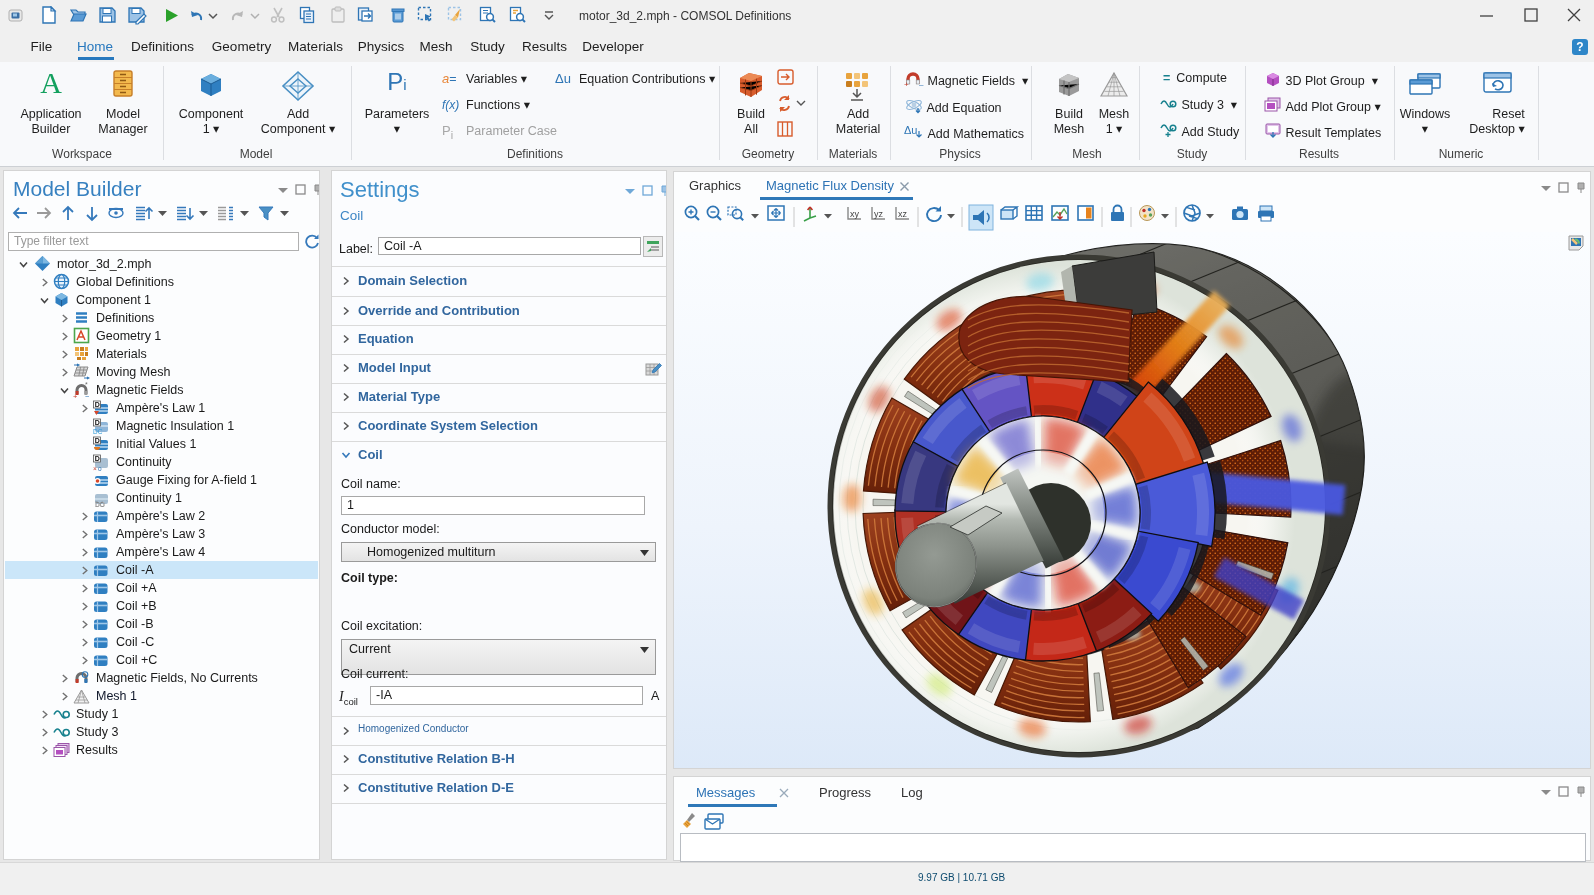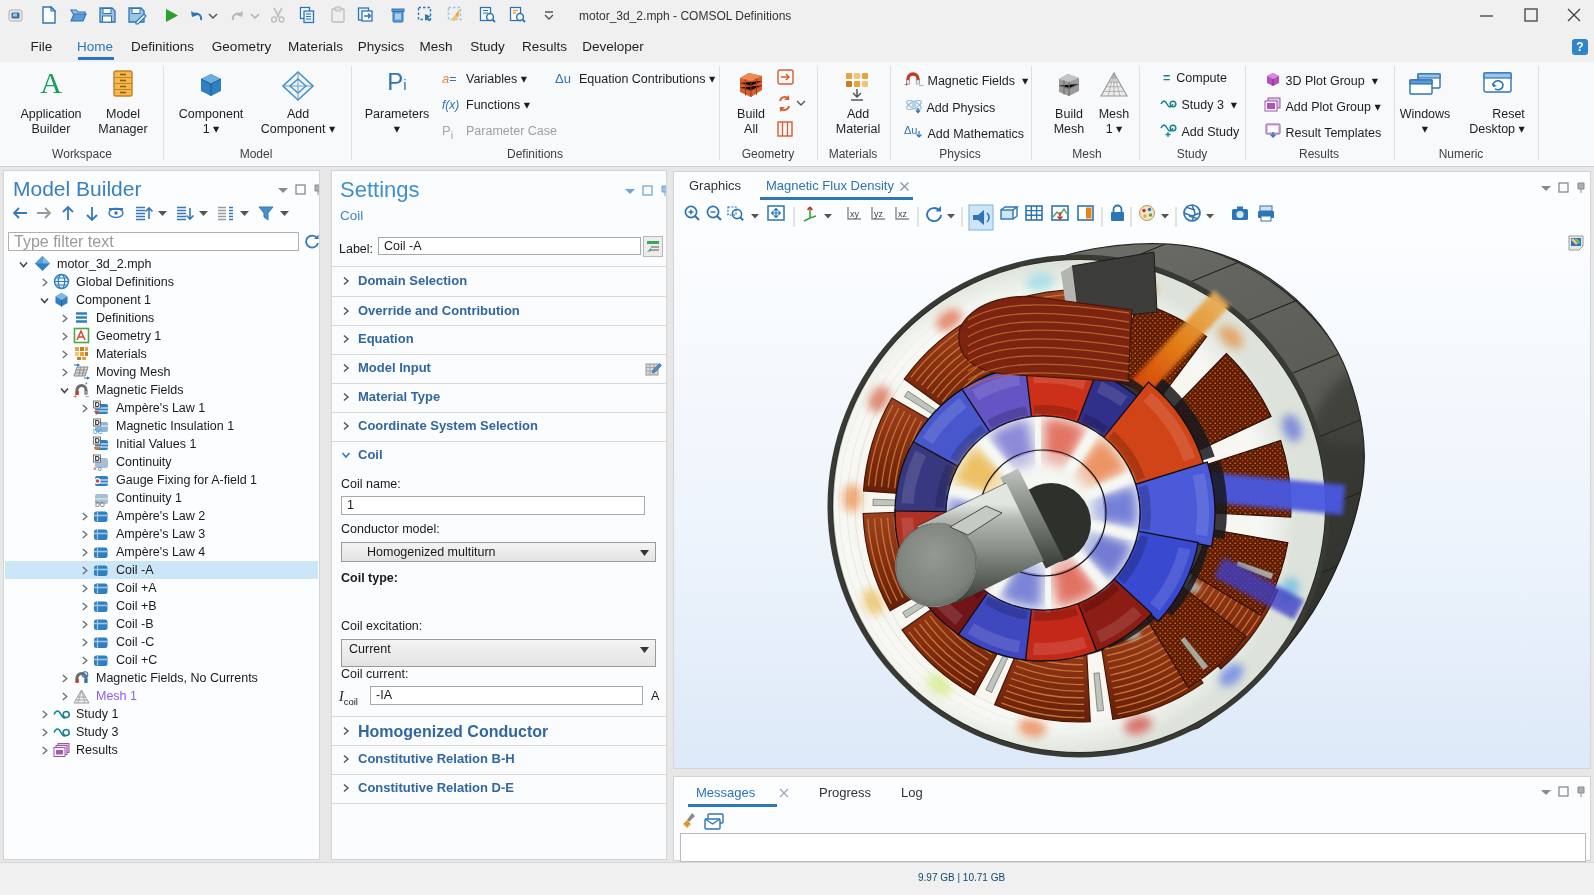--- a/index.html
+++ b/index.html
@@ -197,21 +197,21 @@
         <rect x="2.4" y="9" width="3.4" height="4" fill="#e8eef4" stroke="#888" stroke-width="0.6"></rect>
         <rect x="12.2" y="9" width="3.4" height="4" fill="#e8eef4" stroke="#888" stroke-width="0.6"></rect>
         <text x="0" y="16" font-size="8" fill="#c23b2a">+</text>
         <text x="15" y="16" font-size="8" fill="#2e75b5">–</text>
       </svg> <span style="vertical-align:2px">Magnetic Fields&nbsp; ▾</span></div>
     <div style="position:absolute;left:905px;top:35px;white-space:nowrap"><svg width="18" height="17" viewBox="0 0 18 17">
         <ellipse cx="9" cy="8" rx="8" ry="3.2" fill="none" stroke="#8fb6d9" stroke-width="1.1" transform="rotate(25 9 8)"></ellipse>
         <ellipse cx="9" cy="8" rx="8" ry="3.2" fill="none" stroke="#8fb6d9" stroke-width="1.1" transform="rotate(-25 9 8)"></ellipse>
         <circle cx="9" cy="8" r="2.4" fill="#b8cfe4"></circle>
         <path d="M13 11 v4 M11 13.5 l2 2 2-2" stroke="#2e75b5" stroke-width="1.3" fill="none"></path>
-      </svg> <span style="vertical-align:2px">Add Physics</span></div>
+      </svg> <span style="vertical-align:2px">Add Equation</span></div>
     <div style="position:absolute;left:904px;top:61px;white-space:nowrap"><svg width="20" height="17" viewBox="0 0 20 17">
         <text x="0" y="11" font-size="11" fill="#2e75b5">Δu</text>
         <path d="M15 8 v6 M12.5 11.5 l2.5 2.5 2.5-2.5" stroke="#2e75b5" stroke-width="1.2" fill="none"></path>
       </svg> <span style="vertical-align:2px">Add Mathematics</span></div>
     <svg width="26" height="26" viewBox="0 0 26 26" style="position:absolute;left:1056px;top:10px">
       <path d="M3 7 L12 2 23 6 23 19 13 24 3 20 z" fill="#9a9a9a"></path>
       <path d="M3 7 L13 10 23 6 12 2 z" fill="#c4c4c4"></path>
       <path d="M13 10 v14 M3 13.5 l10 3 10-4.5 M8 8.5 v14" stroke="#6e6e6e" stroke-width="1.2"></path>
     </svg>
     <div style="position:absolute;left:1069px;top:45px;transform:translateX(-50%);text-align:center;line-height:15px;color:#1e1e1e;white-space:nowrap">Build<br>Mesh</div>
@@ -292,21 +292,21 @@
       <g transform="translate(206,0)">
         <path d="M0 3.5 h8 M0 6.5 h8 M0 9.5 h8 M0 12.5 h8 M0 15.5 h8" stroke="#9a9a9a" stroke-width="1.5"></path>
         <path d="M11 3.5 h4 M11 6.5 h4 M11 9.5 h4 M11 12.5 h4 M11 15.5 h4" stroke="#3579bb" stroke-width="1.5"></path>
       </g>
       <path d="M228 7 l4.5 5 4.5-5 z" fill="#555"></path>
       <g transform="translate(247,0)">
         <path d="M0 3 h14 l-5 6 v7 l-4 -3 v-4 z" fill="#4a90c4" stroke="#3579bb"></path>
       </g>
       <path d="M268 7 l4.5 5 4.5-5 z" fill="#555"></path>
     </svg>
-    <div style="position:absolute;left:4px;top:61px;width:284px;height:17px;border:1px solid #b0b0b0;background:#fff;font-size:16px;color:#9a9a9a;padding-left:5px;line-height:17px">Type filter text</div>
+    <div style="position:absolute;left:4px;top:61px;width:284px;height:17px;border:1px solid #b0b0b0;background:#fff;font-size:12px;color:#9a9a9a;padding-left:5px;line-height:17px">Type filter text</div>
     <svg width="16" height="16" viewBox="0 0 16 16" style="position:absolute;left:300px;top:62px">
       <path d="M13 5 a6 6 0 1 0 1 5" fill="none" stroke="#3579bb" stroke-width="1.8"></path>
       <path d="M14.5 1.5 v4.5 h-4.5 z" fill="#3579bb"></path>
     </svg>
     <div style="position:absolute;left:0;top:83.80000000000001px;width:313px;height:18px">
       <svg width="9" height="9" viewBox="0 0 9 9" style="position:absolute;left:15px;top:5px">
         <path d="M1 2.5 l3.5 4 3.5-4" fill="none" stroke="#444" stroke-width="1.5"></path>
       </svg>
       <div style="position:absolute;left:30px;top:0.5px"><svg width="17" height="17" viewBox="0 0 17 17">
           <path d="M8.5 1 L16 8.5 8.5 16 1 8.5 z" fill="#2f7fc1"></path>
@@ -573,21 +573,21 @@
       <div style="position:absolute;left:92px;top:2px;font-size:12.5px;color:#1a1a1a;white-space:nowrap">Magnetic Fields, No Currents</div>
     </div>
     <div style="position:absolute;left:0;top:516.1px;width:313px;height:18px">
       <svg width="9" height="9" viewBox="0 0 9 9" style="position:absolute;left:56px;top:5px">
         <path d="M2.8 1 l4 3.5 -4 3.5" fill="none" stroke="#707070" stroke-width="1.4"></path>
       </svg>
       <div style="position:absolute;left:69px;top:0.5px"><svg width="17" height="17" viewBox="0 0 17 17">
           <path d="M8.5 2 L16 15 H1 z" fill="#f0f0f0" stroke="#9a9a9a"></path>
           <path d="M8.5 2 L5 15 M8.5 2 L12 15 M4.8 9 h7.4 M2.9 12 h11.2" stroke="#9a9a9a" stroke-width="0.8"></path>
         </svg></div>
-      <div style="position:absolute;left:92px;top:2px;font-size:12.5px;color:#8b5cf6;white-space:nowrap">Mesh 1</div>
+      <div style="position:absolute;left:92px;top:2px;font-size:12.5px;color:#0f172a;white-space:nowrap">Mesh 1</div>
     </div>
     <div style="position:absolute;left:0;top:534.1px;width:313px;height:18px">
       <svg width="9" height="9" viewBox="0 0 9 9" style="position:absolute;left:36px;top:5px">
         <path d="M2.8 1 l4 3.5 -4 3.5" fill="none" stroke="#707070" stroke-width="1.4"></path>
       </svg>
       <div style="position:absolute;left:49px;top:0.5px"><svg width="17" height="17" viewBox="0 0 17 17">
           <path d="M1 8.5 q3.5 -7 7 0 t7 0" fill="none" stroke="#17818e" stroke-width="1.6"></path>
           <circle cx="13.2" cy="8.5" r="3" fill="#fff" stroke="#17818e" stroke-width="1.6"></circle>
         </svg></div>
       <div style="position:absolute;left:72px;top:2px;font-size:12.5px;color:#1a1a1a;white-space:nowrap">Study 1</div>
@@ -665,21 +665,21 @@
       <path d="M3 1.5 l4 3.5 -4 3.5" fill="none" stroke="#555" stroke-width="1.5"></path>
     </svg>
     <div style="position:absolute;left:26px;top:247.2px;font-size:13px;font-weight:bold;color:#31669e">Coordinate System Selection</div>
     <svg width="10" height="10" viewBox="0 0 10 10" style="position:absolute;left:9px;top:279.1px">
       <path d="M1.5 3 l3.5 4 3.5-4" fill="none" stroke="#3579bb" stroke-width="1.6"></path>
     </svg>
     <div style="position:absolute;left:26px;top:276.1px;font-size:13px;font-weight:bold;color:#31669e">Coil</div>
     <svg width="10" height="10" viewBox="0 0 10 10" style="position:absolute;left:9px;top:554.5px">
       <path d="M3 1.5 l4 3.5 -4 3.5" fill="none" stroke="#555" stroke-width="1.5"></path>
     </svg>
-    <div style="position:absolute;left:26px;top:551.5px;font-size:16px;font-weight:bold;color:#31669e">Homogenized Conductor</div>
+    <div style="position:absolute;left:26px;top:551.5px;font-size:10px;font-weight:normal;color:#31669e">Homogenized Conductor</div>
     <svg width="10" height="10" viewBox="0 0 10 10" style="position:absolute;left:9px;top:583.3px">
       <path d="M3 1.5 l4 3.5 -4 3.5" fill="none" stroke="#555" stroke-width="1.5"></path>
     </svg>
     <div style="position:absolute;left:26px;top:580.3px;font-size:13px;font-weight:bold;color:#31669e">Constitutive Relation B-H</div>
     <svg width="10" height="10" viewBox="0 0 10 10" style="position:absolute;left:9px;top:612.2px">
       <path d="M3 1.5 l4 3.5 -4 3.5" fill="none" stroke="#555" stroke-width="1.5"></path>
     </svg>
     <div style="position:absolute;left:26px;top:609.2px;font-size:13px;font-weight:bold;color:#31669e">Constitutive Relation D-E</div>
     <svg width="17" height="16" viewBox="0 0 17 16" style="position:absolute;left:313px;top:190px">
       <rect x="1" y="3" width="12" height="11" fill="#d8d8d8" stroke="#9a9a9a"></rect>
@@ -687,21 +687,21 @@
       <path d="M8 9 L14.5 2.5 l2 2 L10 11 l-2.8 0.8 z" fill="#4a90c4" stroke="#2e75b5" stroke-width="0.8"></path>
     </svg>
     <div style="position:absolute;left:9px;top:306px;">Coil name:</div>
     <div style="position:absolute;left:9px;top:325px;width:297px;height:17px;border:1px solid #a8a8a8;background:#fff;padding-left:5px;line-height:17px">1</div>
     <div style="position:absolute;left:9px;top:351px;">Conductor model:</div>
     <div style="position:absolute;left:9px;top:371px;width:315px;height:20px;border:1px solid #9a9a9a;background:linear-gradient(#f4f4f4,#e3e3e3);box-sizing:border-box;line-height:19px;padding-left:25px">Homogenized multiturn<svg width="9" height="6" viewBox="0 0 9 6" style="position:absolute;right:6px;top:7px">
         <path d="M0 0 h9 l-4.5 6 z" fill="#333"></path>
       </svg></div>
     <div style="position:absolute;left:9px;top:400px;font-weight:bold;">Coil type:</div>
     <div style="position:absolute;left:9px;top:448px;">Coil excitation:</div>
-    <div style="position:absolute;left:9px;top:468px;width:315px;height:28px;border:1px solid #9a9a9a;background:linear-gradient(#f4f4f4,#e3e3e3);box-sizing:border-box;line-height:19px;padding-left:7px">Current<svg width="9" height="6" viewBox="0 0 9 6" style="position:absolute;right:6px;top:7px">
+    <div style="position:absolute;left:9px;top:468px;width:315px;height:36px;border:1px solid #9a9a9a;background:linear-gradient(#f4f4f4,#e3e3e3);box-sizing:border-box;line-height:19px;padding-left:7px">Current<svg width="9" height="6" viewBox="0 0 9 6" style="position:absolute;right:6px;top:7px">
         <path d="M0 0 h9 l-4.5 6 z" fill="#333"></path>
       </svg></div>
     <div style="position:absolute;left:9px;top:496px;">Coil current:</div>
     <div style="position:absolute;left:7px;top:518px;"><span style="font-family:'Liberation Serif',serif;font-style:italic;font-size:14px">I</span><sub style="font-size:9.5px">coil</sub></div>
     <div style="position:absolute;left:38px;top:515px;width:266px;height:17px;border:1px solid #a8a8a8;background:#fff;padding-left:5px;line-height:17px">-IA</div>
     <div style="position:absolute;left:319px;top:518px;">A</div>
   </div>
 <div style="position:absolute;left:673px;top:171px;width:918px;height:598px;background:#fcfdfe;border:1px solid #d4d4d4;box-sizing:border-box;overflow:hidden">
     <div style="position:absolute;left:15px;top:6px;font-size:13px;color:#333">Graphics</div>
     <div style="position:absolute;left:92px;top:6px;font-size:13px;color:#2d73b5">Magnetic Flux Density</div>

